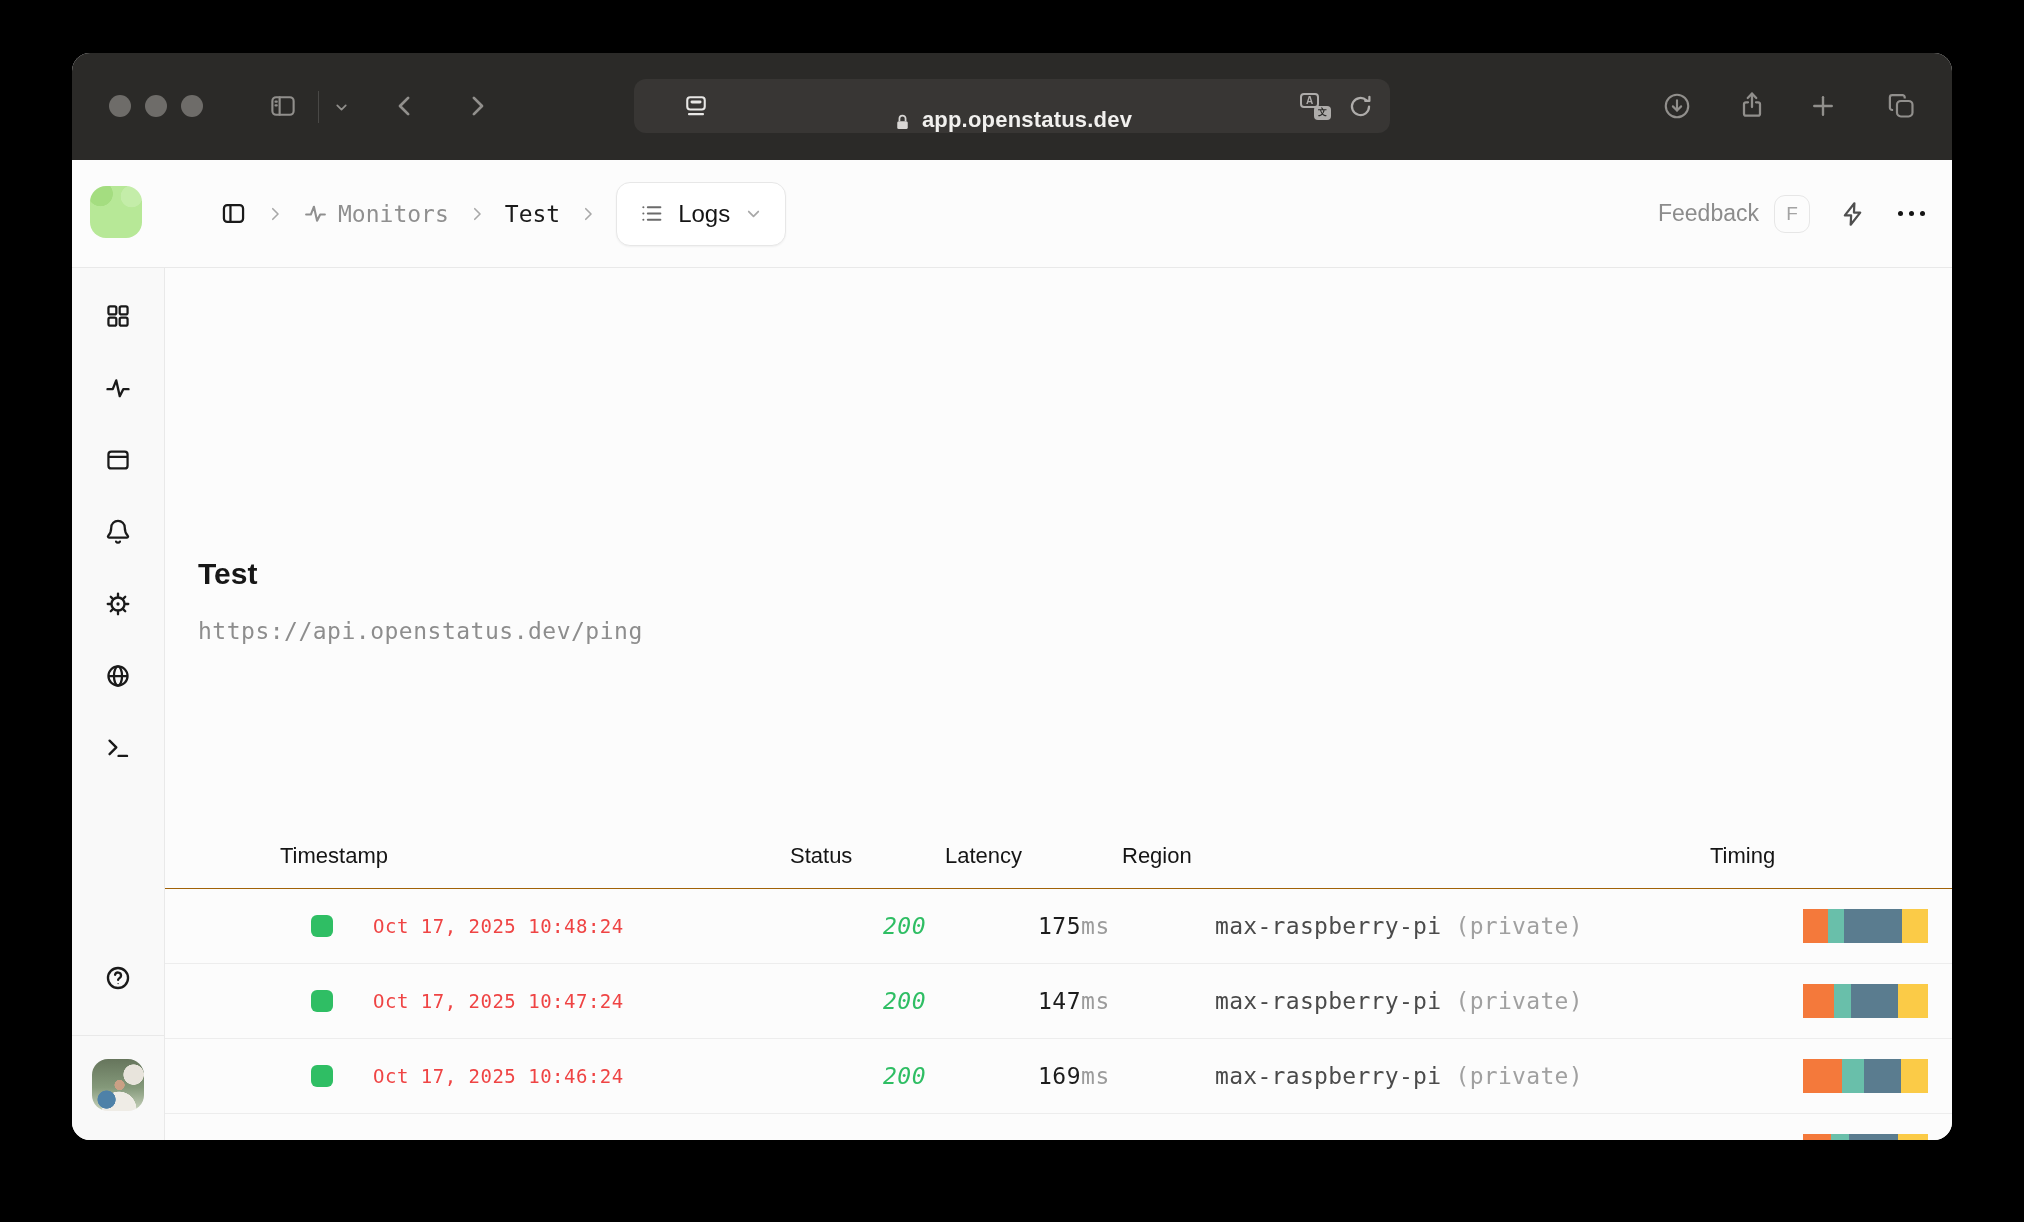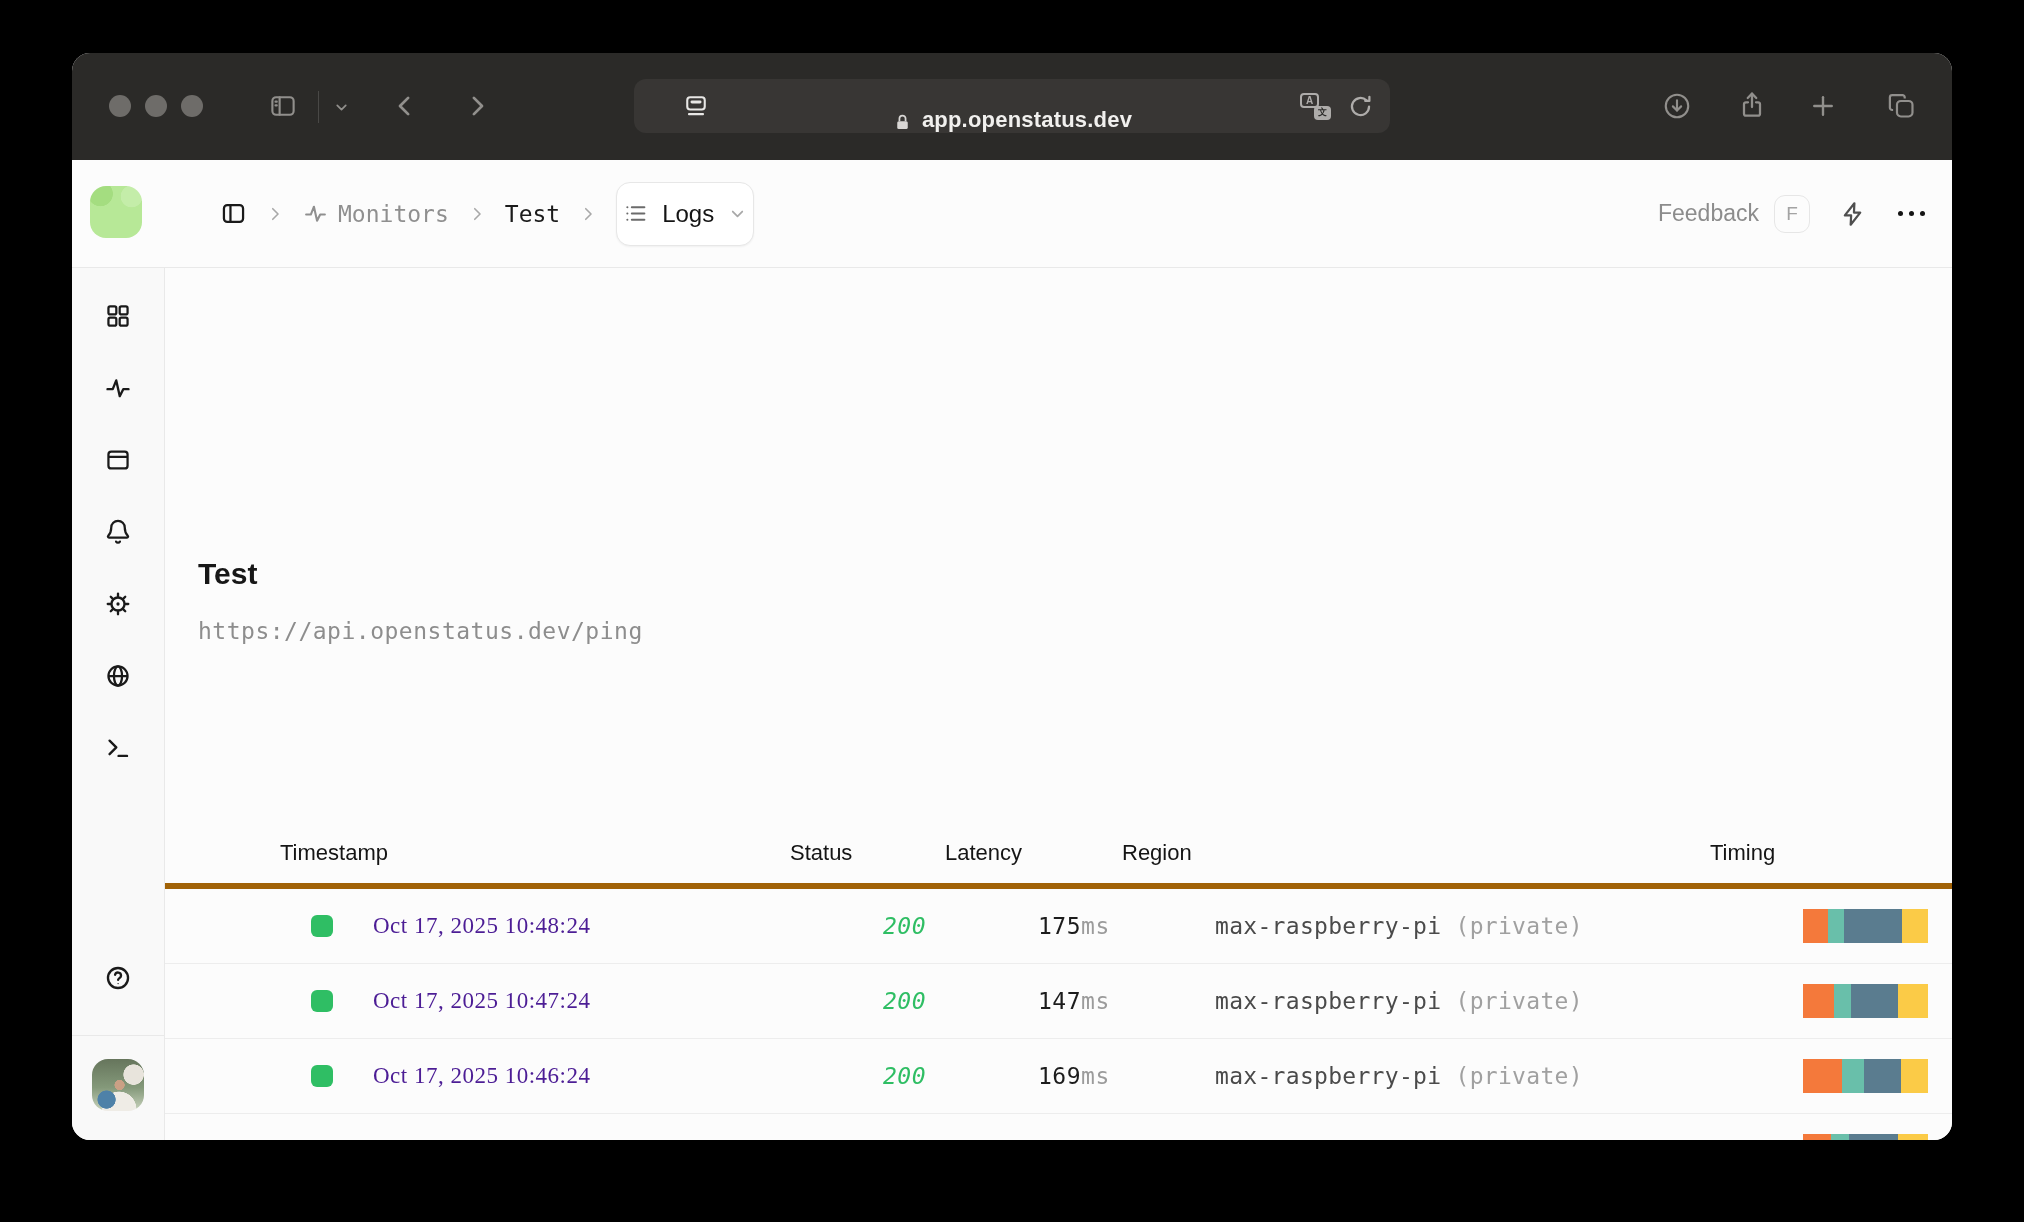--- a/index.html
+++ b/index.html
@@ -36,21 +36,21 @@
                 border-bottom:1px solid #e9e9e9; }
   .logo { position:absolute; left:18px; top:26px; width:52px; height:52px; border-radius:16px;
           background:#b7e897;
           background-image:radial-gradient(circle at 20% 15%, #a4dd80 0 20%, transparent 21%),
                            radial-gradient(circle at 80% 20%, #c4eda9 0 18%, transparent 19%);
   }
   .crumbs { position:absolute; left:148px; top:0; height:107px; display:flex; align-items:center; gap:19px; }
   .crumb-sep { color:#a8a8a8; display:flex; }
   .crumb-gray { color:#8f8f8f; font-size:23px; display:flex; align-items:center; gap:10px; }
   .crumb-dark { color:#1b1b1b; font-size:23px; }
-  .logs-btn { display:flex; align-items:center; gap:14px; height:64px; padding:0 6px;
+  .logs-btn { display:flex; align-items:center; gap:14px; height:64px; padding:0 22px;
               border:1px solid #e7e7e7; border-radius:14px; background:#fff;
               box-shadow:0 1px 2px rgba(0,0,0,.05); cursor:pointer; }
   .logs-btn .label { font-size:24px; color:#141414; }
   .header-right { position:absolute; right:27px; top:0; height:107px; display:flex; align-items:center;text-align:right; }
   .feedback { color:#8c8c8c; font-size:23px; margin-right:15px; cursor:pointer; }
   .kbd-badge { width:36px; height:38px; border:1px solid #e6e6e6; border-radius:11px; color:#a3a3a3;
                font-size:19px; display:flex; align-items:center; justify-content:center; }
   .zap { margin-left:29px; color:#4f4f4f; display:flex; cursor:pointer; }
   .dots { margin-left:31px; display:flex; gap:6px; cursor:pointer; }
   .dots i { width:5px; height:5px; border-radius:50%; background:#141414; }
@@ -76,26 +76,26 @@
   .endpoint { position:absolute; left:33px; top:350px; font-size:23px; color:#8d8d8d; letter-spacing:.5px; }
 
   .filters { position:absolute; left:33px; top:424px; display:flex; align-items:center; gap:19px; }
   .filter-btn { height:58px; padding:0 26px; border:1px solid #e4e4e4; border-radius:13px; background:#fff;
                 box-shadow:0 1px 2px rgba(0,0,0,.04); font-size:21px; font-weight:500; color:#141414;
                 display:flex; align-items:center; cursor:pointer; white-space:nowrap; }
   .reset-btn { display:flex; align-items:center; gap:13px; margin-left:22px; color:#1a1a1a;
                font-size:21px; font-weight:500; cursor:pointer; }
 
   .log-table { position:absolute; left:0; right:0; top:555px; }
-  .thead { position:relative; height:66px; border-bottom:6px solid #a16207; }
+  .thead { position:relative; height:66px; border-bottom:1px solid #a16207; }
   .th { position:absolute; top:50%; transform:translateY(-50%); font-size:22px; font-weight:500; color:#151515; }
   .row { position:relative; height:75px; border-bottom:1px solid #ededed; }
   .cell { position:absolute; top:50%; transform:translateY(-50%); }
   .c-indicator { left:146px; width:22px; height:22px; border-radius:6px; }
-  .c-timestamp { left:208px; font-size:23px; color:#4c1d95; letter-spacing:.5px; white-space:nowrap;font-family:Liberation Serif, serif; }
+  .c-timestamp { left:208px; font-size:19px; color:#ef4444; letter-spacing:.5px; white-space:nowrap; }
   .c-status { left:718px; font-size:23px; letter-spacing:.5px;font-style:italic; }
   .c-latency { left:873px; font-size:23px; color:#1c1c1c; letter-spacing:.5px; }
   .c-latency .unit { color:#9b9b9b; }
   .c-region { left:1050px; font-size:23px; color:#4a4a4a; letter-spacing:.3px; white-space:nowrap; }
   .c-region .suffix { color:#a0a0a0; }
   .c-timing { left:1638px; width:125px; height:34px; display:flex; overflow:hidden; }
   .c-timing .seg { height:100%; }
 
   svg { display:block; }
 </style>

